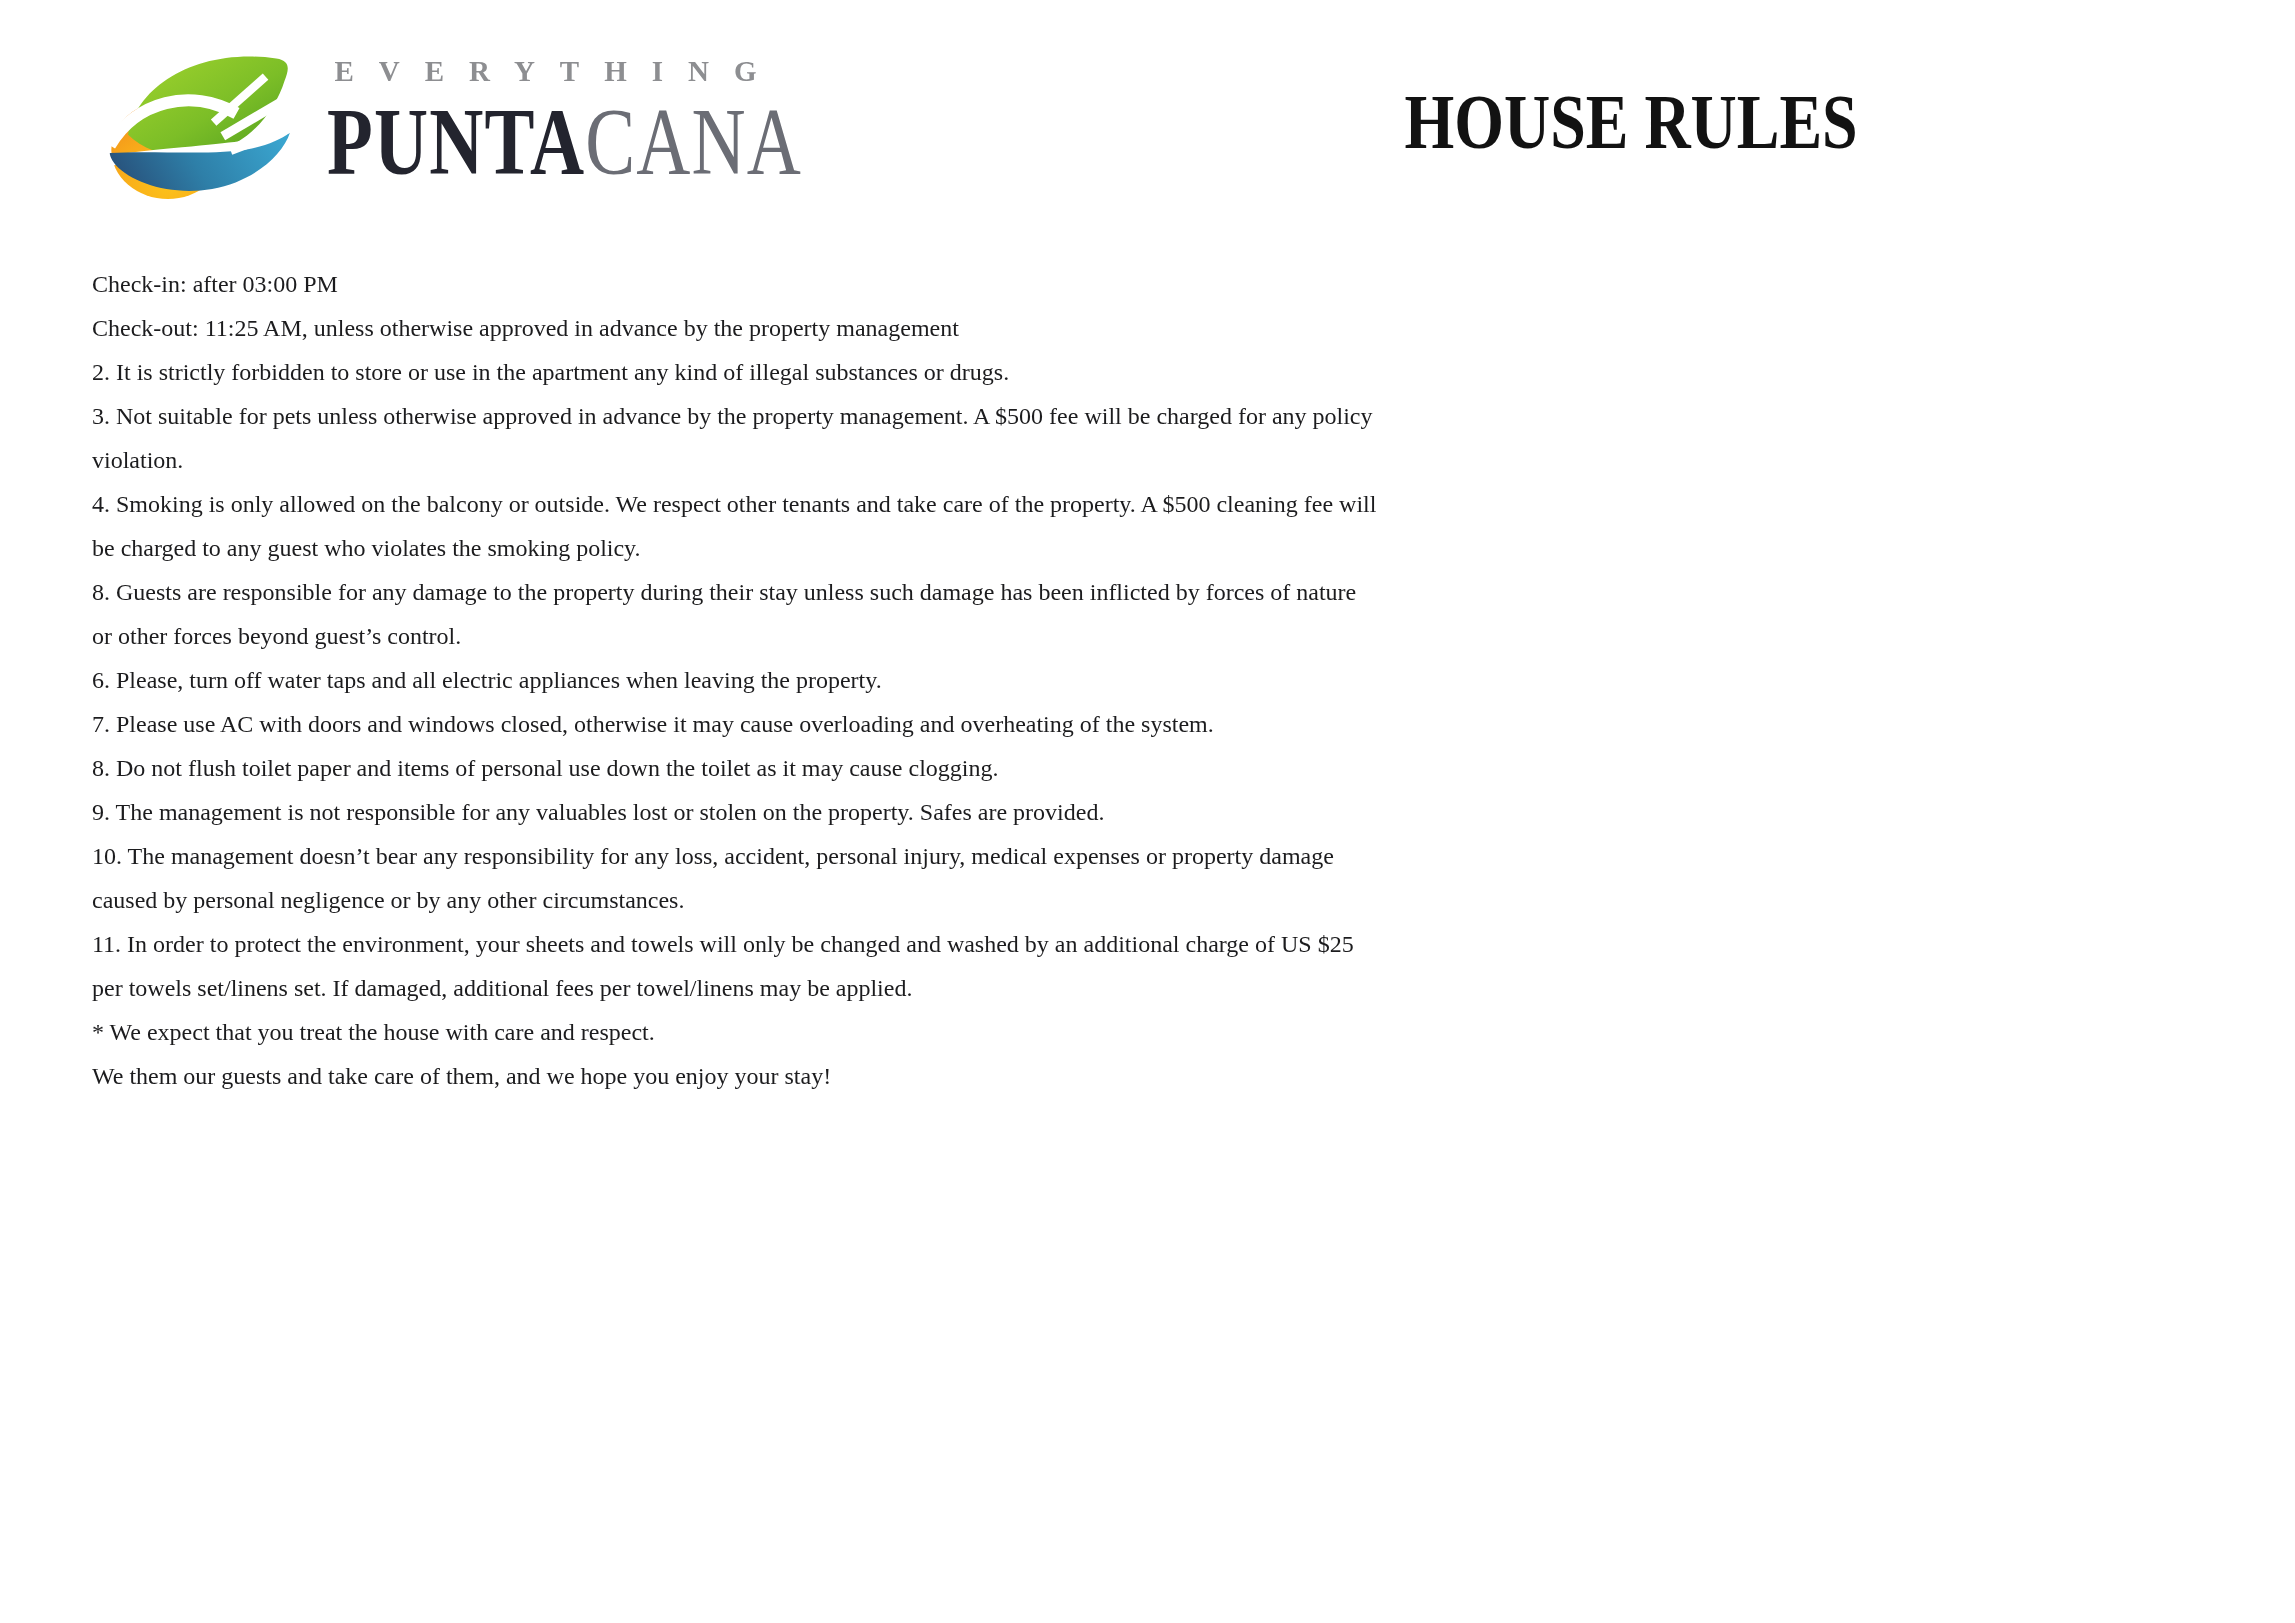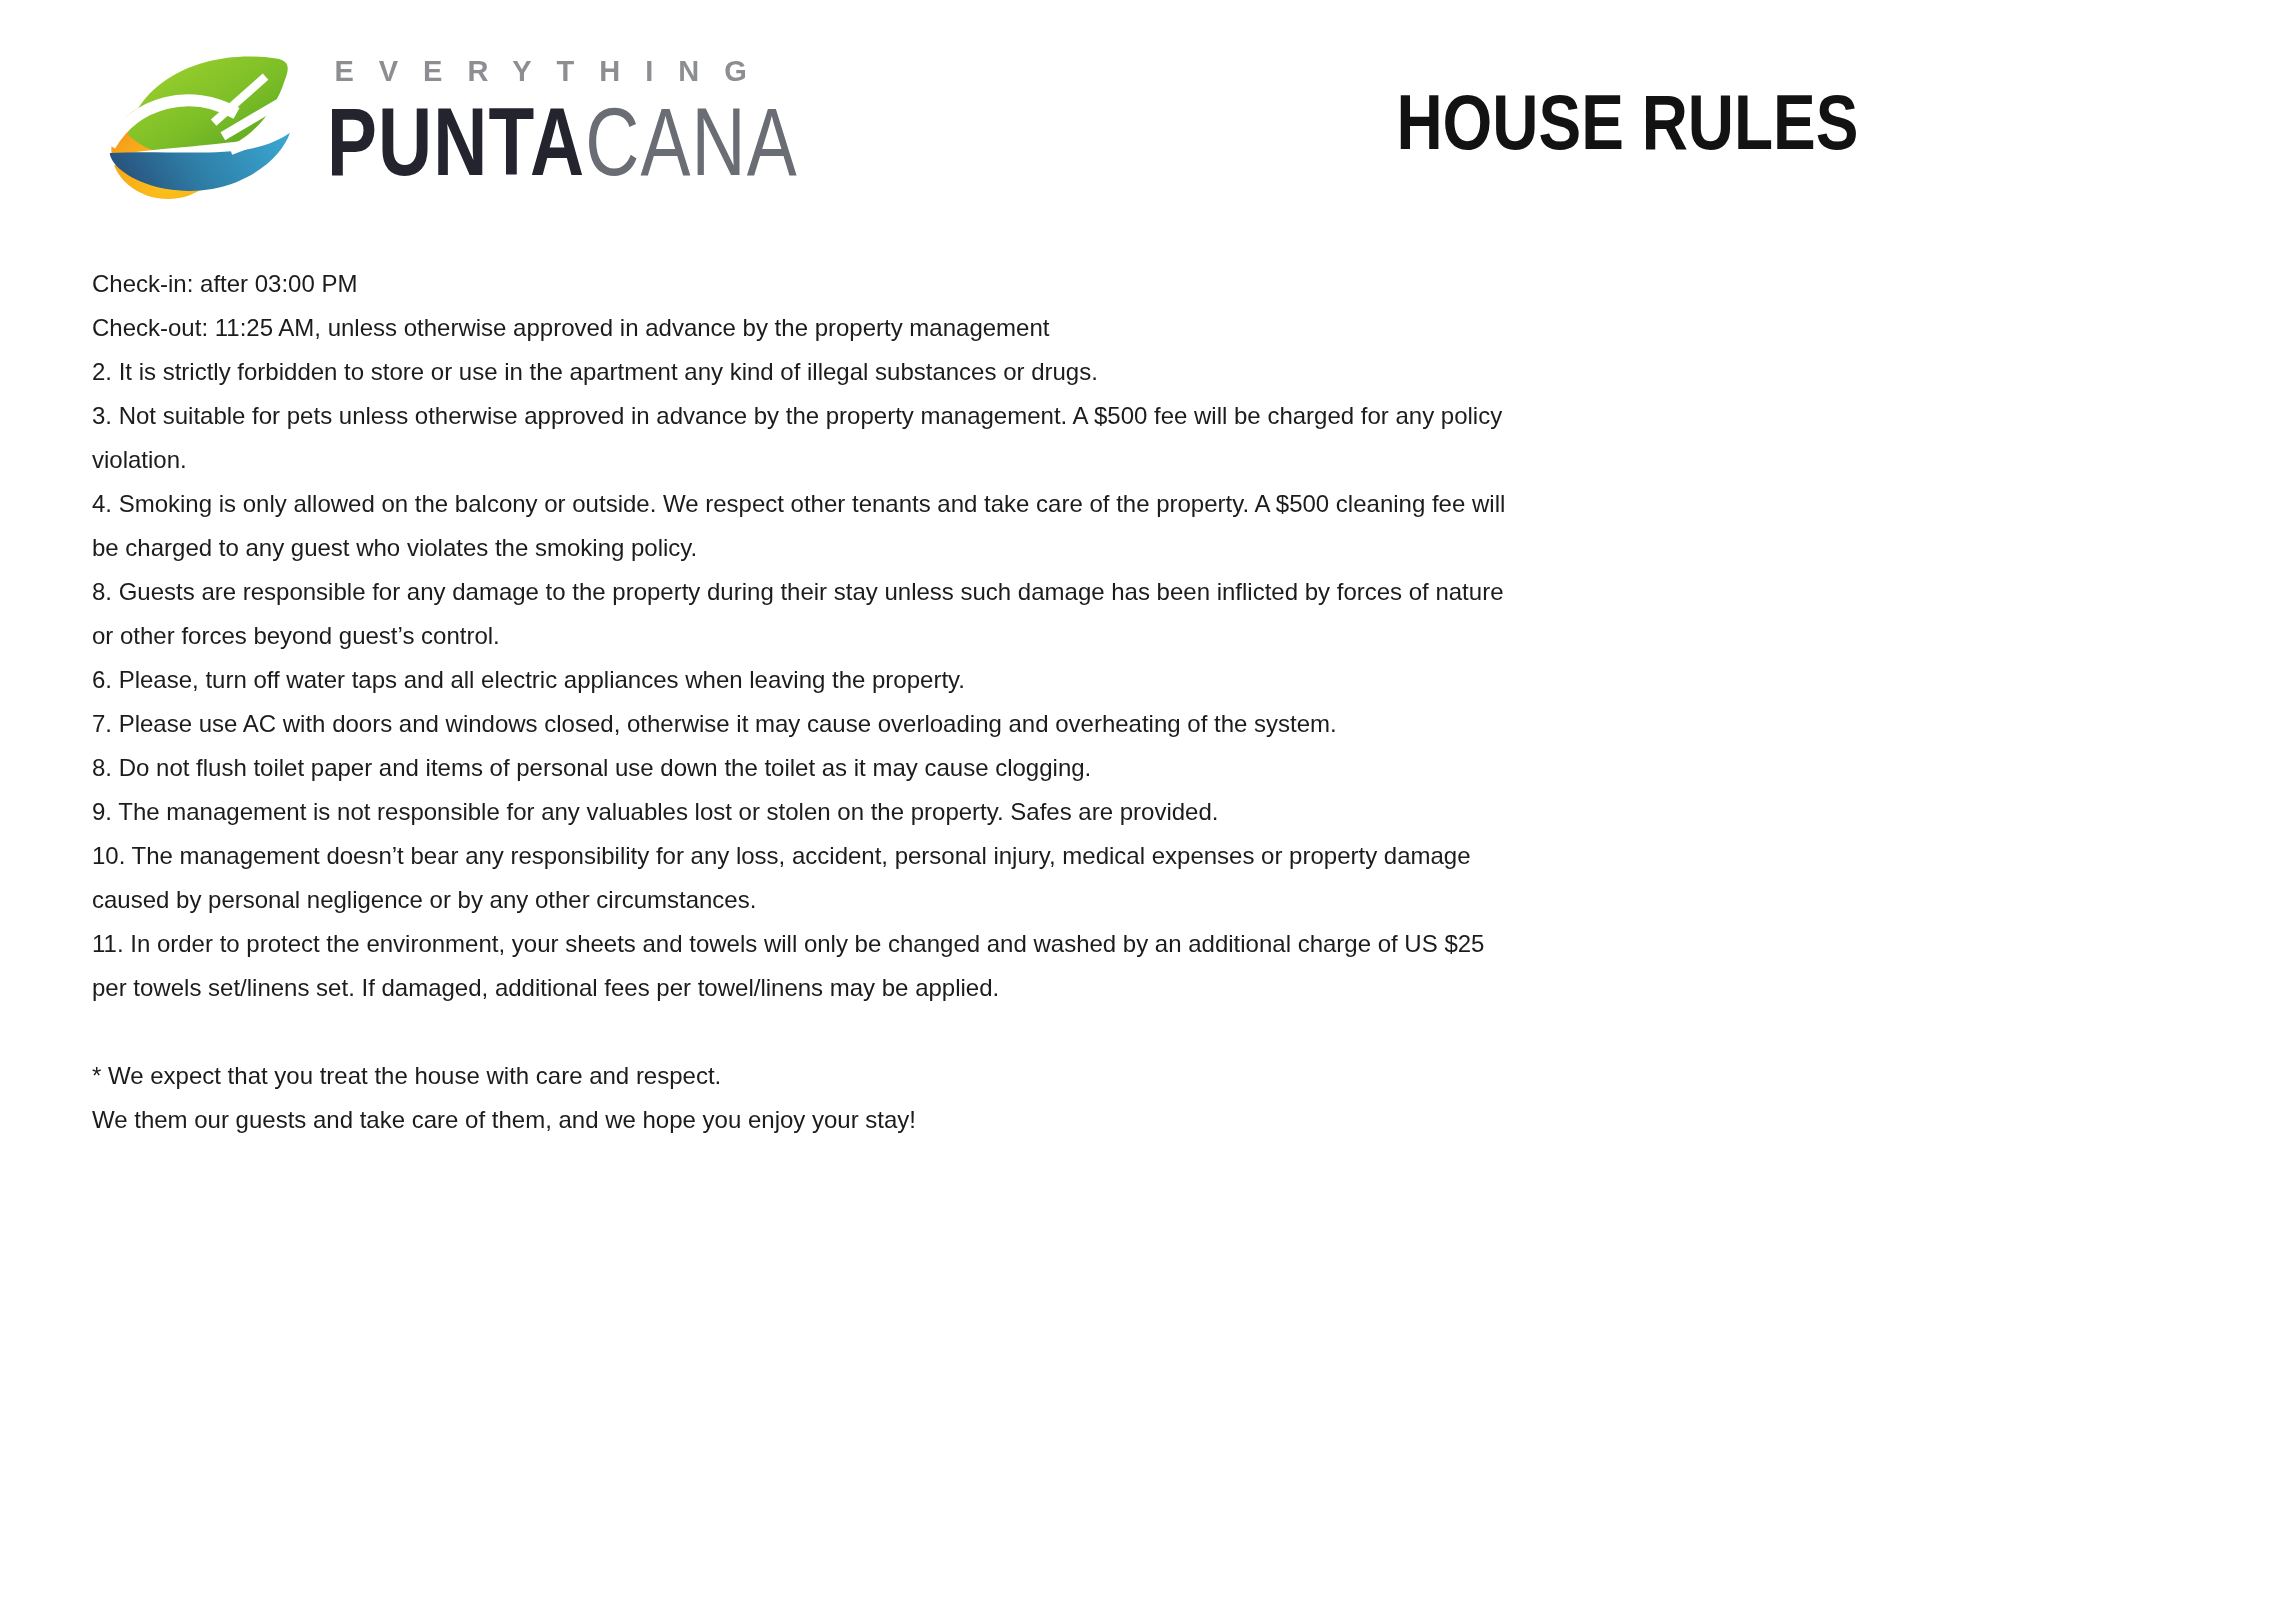--- a/index.html
+++ b/index.html
@@ -1,21 +1,21 @@
 <!DOCTYPE html>
 <html style="font-size:12.2px"><head>
 <meta charset="utf-8">
 <style>
   html,body{margin:0;padding:0;background:#ffffff;}
   .page{
     position:relative;
     width:2080px;
     height:1624px;
     background:#ffffff;
-    font-family:Liberation Sans, sans-serif;
+    font-family:Liberation Serif, serif;
     overflow:hidden;
     border-radius:22px;
   }
   
   .logo{
     position:absolute;
     left:96px;
     top:37px;
     display:flex;
     align-items:flex-start;
@@ -57,21 +57,21 @@
     position:absolute;
     left:92px;
     top:262px;
     width:2135px;
     font-size:24px;
     line-height:44px;
     color:#1c1c1e;
   }
   .content p{margin:0;white-space:pre-line;}
   .gap-after{margin-bottom:44px;}
-  .notes{margin-top:44px;}
+  .notes{}
   .closing{margin-top:99px;}
 </style>
 </head>
 <body>
 
 <div class="page">
 
   <header>
     <div class="logo">
       <svg class="logo-mark" viewBox="0 0 280 220" xmlns="http://www.w3.org/2000/svg" aria-hidden="true">

